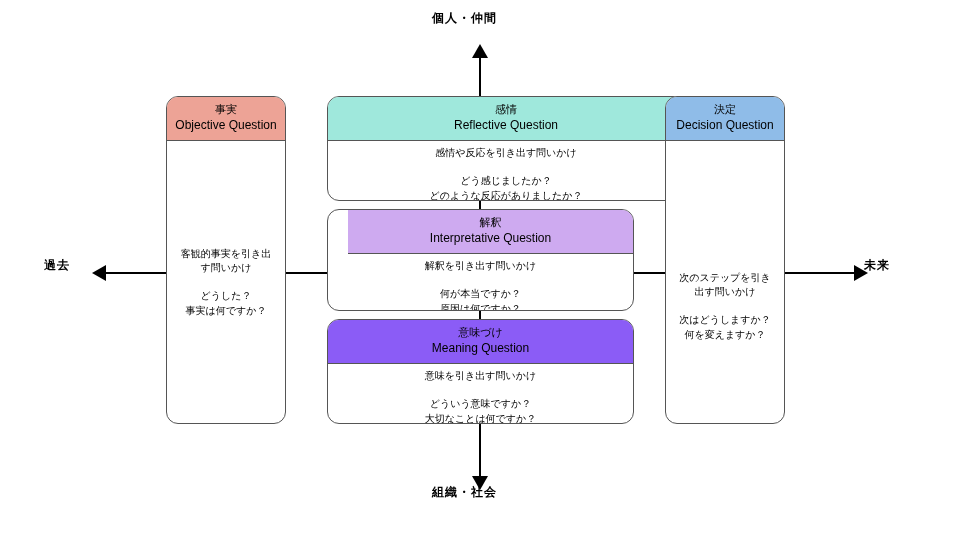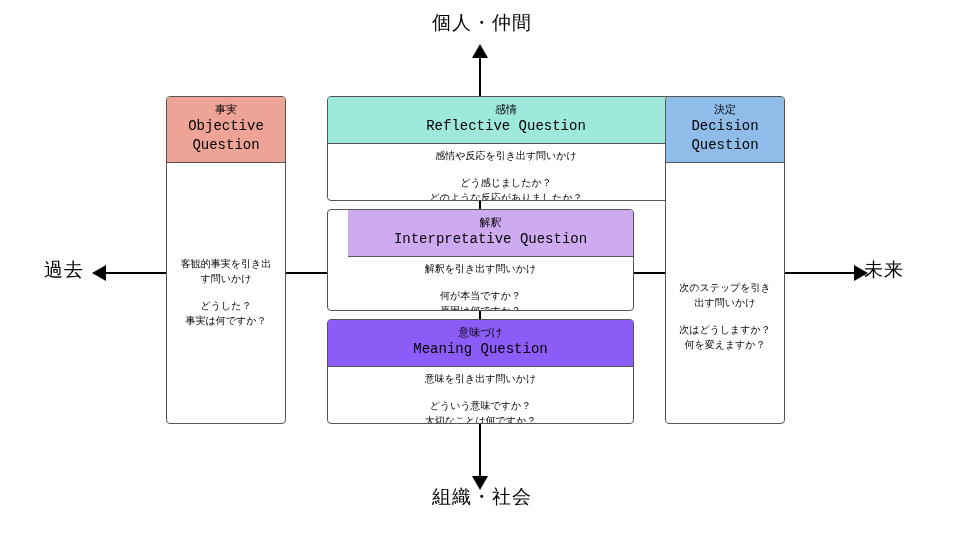--- a/index.html
+++ b/index.html
@@ -16,22 +16,22 @@
   }
   #stage {
     position: relative;
     width: 960px;
     height: 540px;
   }
 
   
   .axis-label {
     position: absolute;
-    font-size: 19px;
-    font-weight: normal;
+    font-size: 12px;
+    font-weight: bold;
     letter-spacing: 1px;
     white-space: nowrap;
   }
   #label-top   { left: 432px; top: 10px; }
   #label-bottom{ left: 432px; top: 484px; }
   #label-left  { left: 44px;  top: 257px; }
   #label-right { left: 864px; top: 257px; }
 
   
   .axis-line {
@@ -77,40 +77,39 @@
     left: 854px; top: 265px;
     border-top: 8px solid transparent;
     border-bottom: 8px solid transparent;
     border-left: 14px solid #000000;
   }
 
   
   .card {
     position: absolute;
     border: 1px solid #555555;
-    border-radius: 4px;
+    border-radius: 12px;
     background: #ffffff;
     box-sizing: border-box;
     overflow: hidden;
   }
   .card-header {
     box-sizing: border-box;
     border-bottom: 1px solid #555555;
     text-align: center;
     padding: 5px 4px 7px 4px;
     line-height: 1.35;
   }
   .card-header .jp {
     font-size: 11px;
     display: block;
   }
   .card-header .en {
-    font-size: 14px;
-    display: block;
-    font-family: Liberation Mono, monospace;
+    font-size: 12px;
+    display: block;
   }
   .card-body {
     padding: 5px 12px;
     text-align: center;
     font-size: 10px;
     line-height: 1.45;
   }
   .card-body .prompt {
     display: block;
     margin-bottom: 12px;

